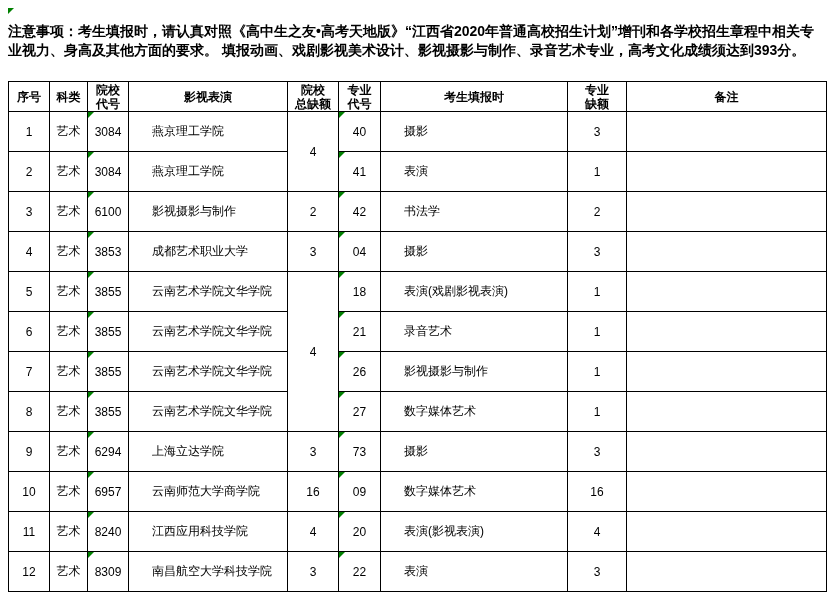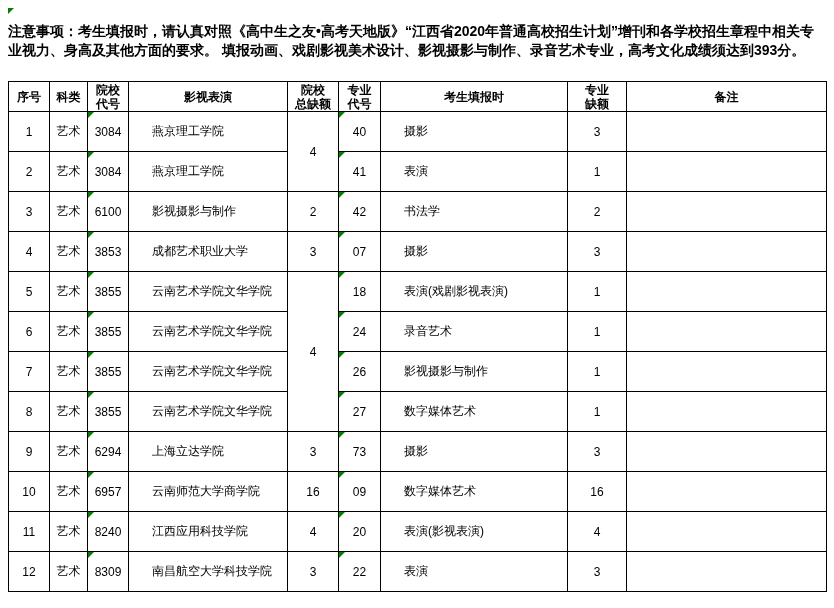--- a/index.html
+++ b/index.html
@@ -106,42 +106,42 @@
           <td class="l"><span>书法学</span></td>
           <td class="c"><span>2</span></td>
           <td class="l"><span></span></td>
         </tr>
         <tr>
           <td class="c"><span>4</span></td>
           <td class="c"><span>艺术</span></td>
           <td class="c"><span class="tri"></span><span>3853</span></td>
           <td class="l"><span>成都艺术职业大学</span></td>
           <td class="c"><span>3</span></td>
-          <td class="c"><span class="tri"></span><span>07</span></td>
+          <td class="c"><span class="tri"></span><span>04</span></td>
           <td class="l"><span>摄影</span></td>
           <td class="c"><span>3</span></td>
           <td class="l"><span></span></td>
         </tr>
         <tr>
           <td class="c"><span>5</span></td>
           <td class="c"><span>艺术</span></td>
           <td class="c"><span class="tri"></span><span>3855</span></td>
           <td class="l"><span>云南艺术学院文华学院</span></td>
           <td class="c" rowspan="4"><span>4</span></td>
           <td class="c"><span class="tri"></span><span>18</span></td>
           <td class="l"><span>表演(戏剧影视表演)</span></td>
           <td class="c"><span>1</span></td>
           <td class="l"><span></span></td>
         </tr>
         <tr>
           <td class="c"><span>6</span></td>
           <td class="c"><span>艺术</span></td>
           <td class="c"><span class="tri"></span><span>3855</span></td>
           <td class="l"><span>云南艺术学院文华学院</span></td>
-          <td class="c"><span class="tri"></span><span>24</span></td>
+          <td class="c"><span class="tri"></span><span>21</span></td>
           <td class="l"><span>录音艺术</span></td>
           <td class="c"><span>1</span></td>
           <td class="l"><span></span></td>
         </tr>
         <tr>
           <td class="c"><span>7</span></td>
           <td class="c"><span>艺术</span></td>
           <td class="c"><span class="tri"></span><span>3855</span></td>
           <td class="l"><span>云南艺术学院文华学院</span></td>
           <td class="c"><span class="tri"></span><span>26</span></td>

